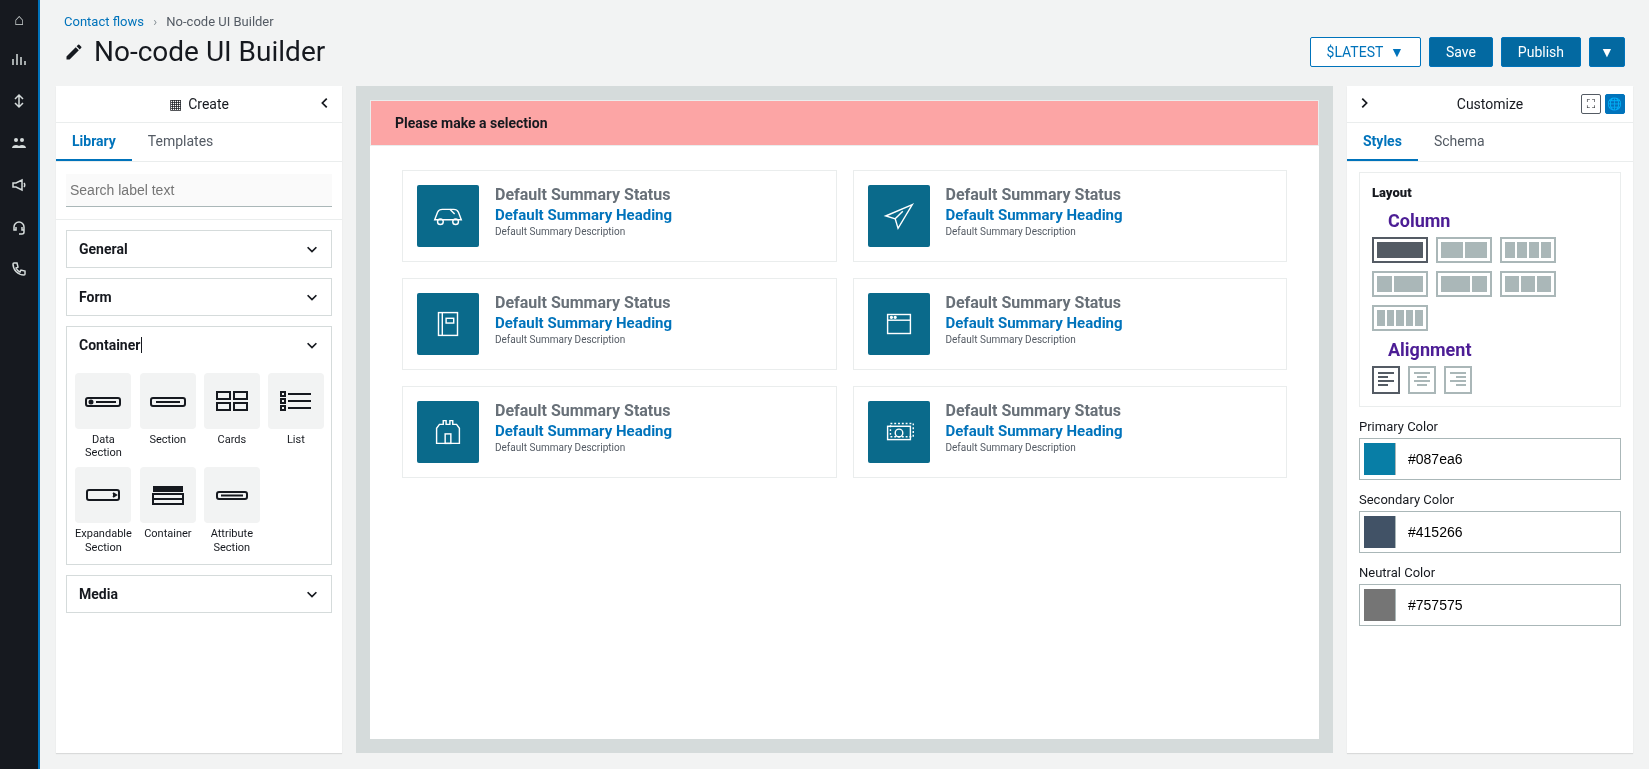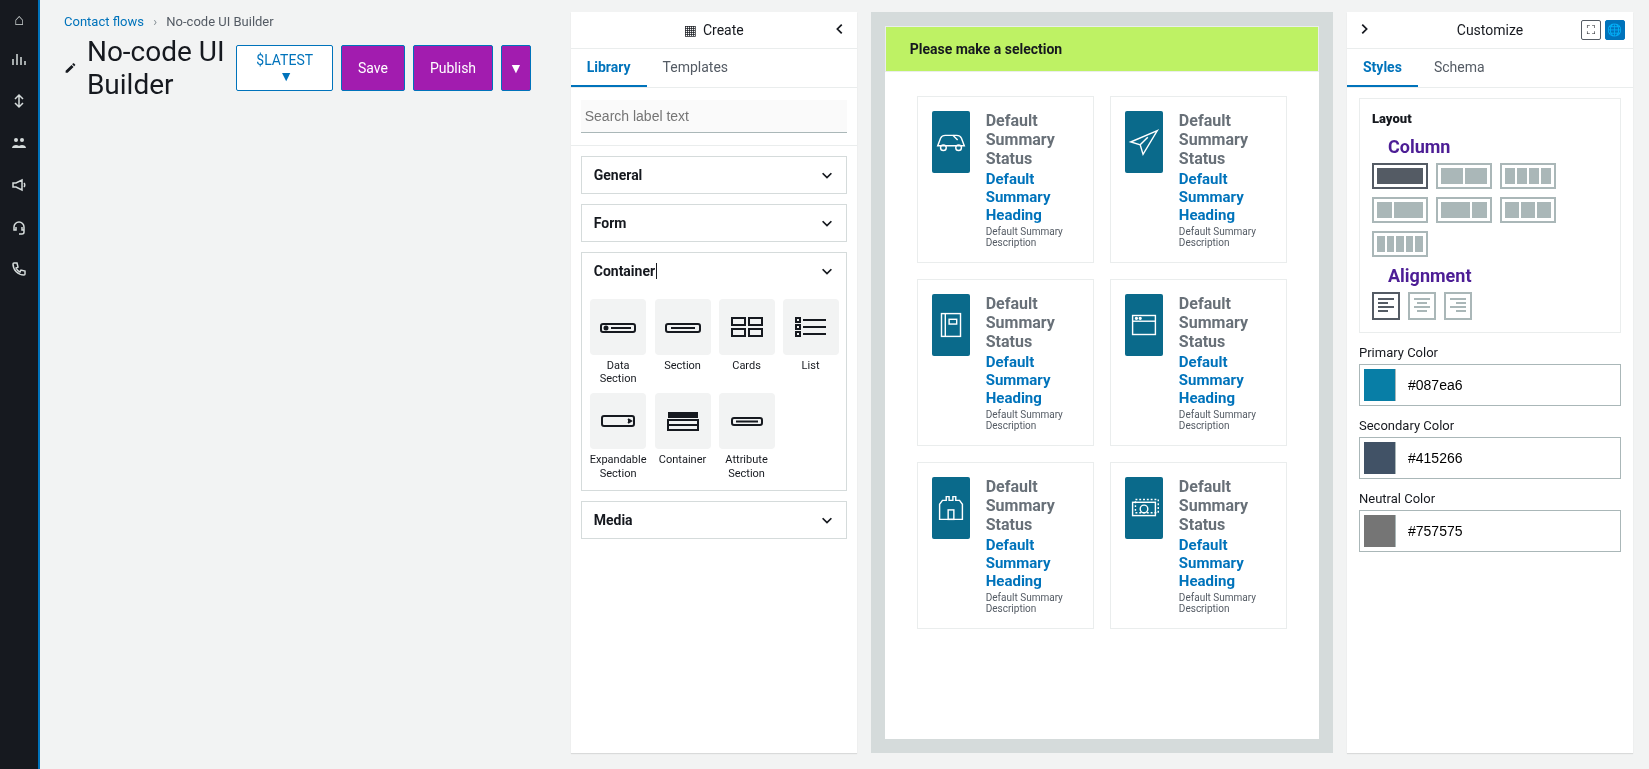--- a/index.html
+++ b/index.html
@@ -1,31 +1,31 @@
 <!DOCTYPE html>
 <html><head>
 <meta charset="utf-8">
 <style>
 * { box-sizing: border-box; margin: 0; padding: 0; }
 body { font-family: -apple-system, BlinkMacSystemFont, "Segoe UI", Roboto, Helvetica, Arial, sans-serif; font-size: 14px; color: #16191f; background: #f2f3f3; }
 .app { display: flex; height: 769px; width: 1649px; }
 .navrail { width: 40px; background: #16191f; display: flex; flex-direction: column; align-items: center; padding-top: 10px; gap: 22px; border-right: 2px solid #0073bb; }
 .navrail .nav-icon { color: #d5dbdb; font-size: 16px; cursor: pointer; }
-.main { flex: 1; display: flex; flex-direction: row; }
+.main { flex: 1; display: flex; flex-direction: column; }
 .header { padding: 14px 24px 6px; }
 .breadcrumb { font-size: 13px; color: #545b64; margin-bottom: 6px; }
 .breadcrumb a { color: #0073bb; text-decoration: none; }
 .breadcrumb .sep { margin: 0 6px; color: #879196; }
 .title-row { display: flex; align-items: center; justify-content: space-between; }
 .title-left { display: flex; align-items: center; gap: 10px; }
 .title-left h1 { font-size: 28px; font-weight: 400; color: #16191f; }
 .title-actions { display: flex; gap: 8px; }
 .btn { padding: 6px 16px; border-radius: 2px; font-size: 14px; cursor: pointer; border: 1px solid transparent; background: none; font-family: inherit; }
 .btn-outline { border: 1px solid #0073bb; color: #0073bb; background: #fff; }
-.btn-primary { background: #a21caf; color: #fff; border: 1px solid #0073bb; }
+.btn-primary { background: #0369a1; color: #fff; border: 1px solid #0073bb; }
 .btn-primary.icon-only { width: 36px; padding: 6px 0; text-align: center; }
 .workspace { flex: 1; display: flex; padding: 12px 16px 16px; gap: 14px; }
 .panel { background: #fff; box-shadow: 0 1px 1px rgba(0,0,0,0.1); }
 .left-panel { width: 286px; display: flex; flex-direction: column; }
 .panel-header { display: flex; align-items: center; justify-content: center; padding: 10px 8px; position: relative; border-bottom: 1px solid #eaeded; }
 .panel-header .label { font-size: 14px; color: #16191f; font-weight: 400; }
 .panel-header .grid-icon { margin-right: 6px; }
 .panel-header .collapse-icon { position: absolute; right: 10px; cursor: pointer; }
 .tabs { display: flex; border-bottom: 1px solid #eaeded; }
 .tab { padding: 10px 16px; font-size: 14px; color: #545b64; cursor: pointer; border-bottom: 2px solid transparent; }
@@ -33,21 +33,21 @@
 .search-wrap { padding: 12px 10px; border-bottom: 1px solid #eaeded; }
 .search-wrap input { width: 100%; border: none; border-bottom: 1px solid #aab7b8; padding: 8px 4px; font-size: 14px; background: #fafafa; outline: none; }
 .accordion-section { border: 1px solid #d5dbdb; margin: 10px 10px 0; }
 .accordion-head { display: flex; justify-content: space-between; align-items: center; padding: 10px 12px; cursor: pointer; font-weight: 700; font-size: 14px; }
 .accordion-body { padding: 10px 8px; display: grid; grid-template-columns: repeat(4, 1fr); gap: 8px; }
 .lib-item { display: flex; flex-direction: column; align-items: center; gap: 4px; }
 .lib-thumb { width: 56px; height: 56px; background: #f2f3f3; border-radius: 4px; display: flex; align-items: center; justify-content: center; cursor: grab; }
 .lib-label { font-size: 11px; text-align: center; color: #16191f; line-height: 1.2; }
 .canvas-wrap { flex: 1; background: #d5dbdb; padding: 14px; display: flex; }
 .canvas-inner { background: #fff; flex: 1; padding: 0 0 20px; }
-.selection-banner { background: #bef264; border: 1px solid #eaeded; margin: 0; padding: 14px 24px; font-weight: 700; color: #16191f; }
+.selection-banner { background: #fca5a5; border: 1px solid #eaeded; margin: 0; padding: 14px 24px; font-weight: 700; color: #16191f; }
 .card-grid { display: grid; grid-template-columns: 1fr 1fr; gap: 16px; padding: 24px 32px; }
 .card { border: 1px solid #eaeded; padding: 14px; display: flex; gap: 16px; align-items: flex-start; }
 .card-icon { width: 62px; height: 62px; background: #0a6a8b; border-radius: 2px; display: flex; align-items: center; justify-content: center; color: #fff; }
 .card-text .status { font-size: 16px; color: #687078; font-weight: 700; }
 .card-text .heading { font-size: 15px; color: #0073bb; font-weight: 700; margin: 2px 0; }
 .card-text .desc { font-size: 10px; color: #545b64; }
 .right-panel { width: 286px; display: flex; flex-direction: column; }
 .right-header { display: flex; align-items: center; justify-content: center; padding: 10px 8px; position: relative; border-bottom: 1px solid #eaeded; }
 .right-header .expand-icon { position: absolute; left: 10px; cursor: pointer; }
 .right-header .corner-icons { position: absolute; right: 8px; display: flex; gap: 4px; }

